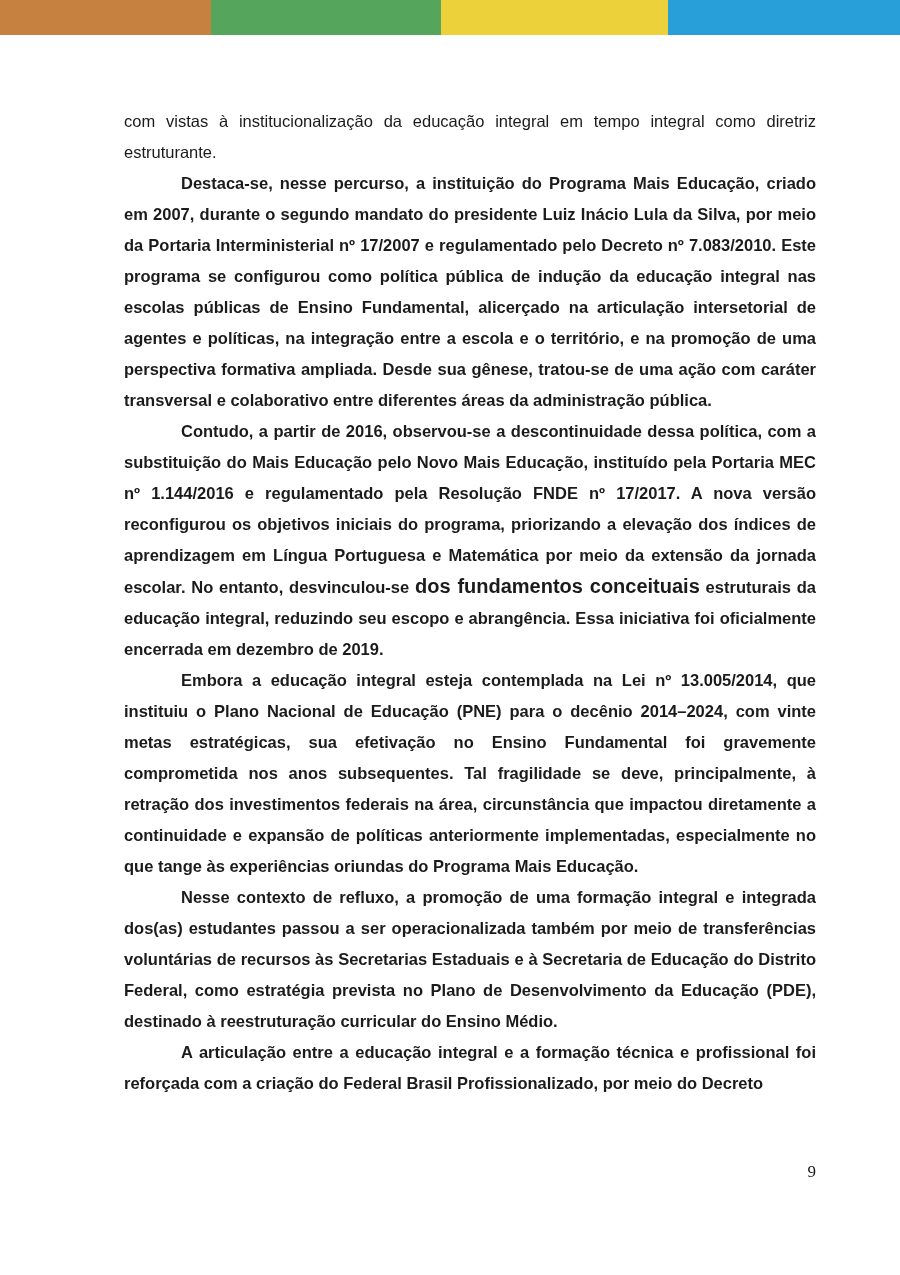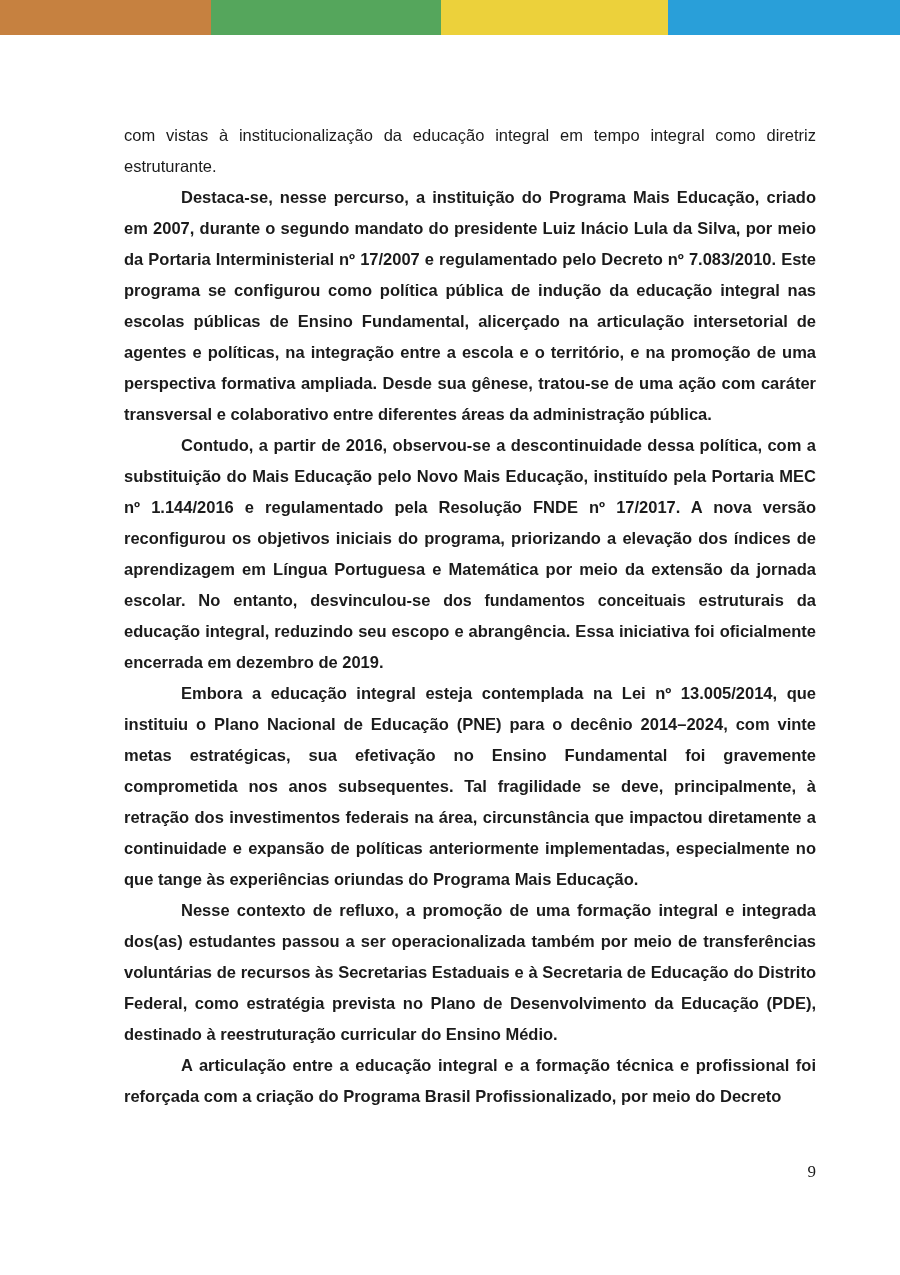--- a/index.html
+++ b/index.html
@@ -23,38 +23,38 @@
     height: 35px;
     display: flex;
   }
   .bar-seg { height: 100%; }
   .bar-seg.seg-0 { width: 211px; }
   .bar-seg.seg-1 { width: 230px; }
   .bar-seg.seg-2 { width: 227px; }
   .bar-seg.seg-3 { width: 232px; }
   .text-block {
     position: absolute;
-    top: 120px;
+    top: 106px;
     left: 124px;
     width: 692px;
     color: #1b1b1b;
     font-size: 16.5px;
     line-height: 31px;
     text-align: justify;
   }
   .para {
     margin: 0;
     padding: 0;
   }
   .para.indent {
     text-indent: 57px;
     font-weight: bold;
   }
   .small-run {
-    font-size: 16px;
+    font-size: 20px;
   }
   .page-number {
     position: absolute;
     top: 1162px;
     left: 124px;
     width: 692px;
     text-align: right;
     font-family: "Liberation Serif", "DejaVu Serif", serif;
     font-size: 17px;
     color: #1b1b1b;
@@ -71,18 +71,18 @@
     <div class="bar-seg seg-2" style="background: rgb(236, 209, 59);"></div>
     <div class="bar-seg seg-3" style="background: rgb(41, 159, 217);"></div>
   </header>
 
   <main class="text-block">
     <p class="para"><span>com vistas à institucionalização da educação integral em tempo integral como diretriz estruturante.</span></p>
     <p class="para indent"><span>Destaca-se, nesse percurso, a instituição do Programa Mais Educação, criado em 2007, durante o segundo mandato do presidente Luiz Inácio Lula da Silva, por meio da Portaria Interministerial nº 17/2007 e regulamentado pelo Decreto nº 7.083/2010. Este programa se configurou como política pública de indução da educação integral nas escolas públicas de Ensino Fundamental, alicerçado na articulação intersetorial de agentes e políticas, na integração entre a escola e o território, e na promoção de uma perspectiva formativa ampliada. Desde sua gênese, tratou-se de uma ação com caráter transversal e colaborativo entre diferentes áreas da administração pública.</span></p>
     <p class="para indent"><span>Contudo, a partir de 2016, observou-se a descontinuidade dessa política, com a substituição do Mais Educação pelo Novo Mais Educação, instituído pela Portaria MEC nº 1.144/2016 e regulamentado pela Resolução FNDE nº 17/2017. A nova versão reconfigurou os objetivos iniciais do programa, priorizando a elevação dos índices de aprendizagem em Língua Portuguesa e Matemática por meio da extensão da jornada escolar. No entanto, desvinculou-se </span><span class="small-run">dos fundamentos conceituais</span><span> estruturais da educação integral, reduzindo seu escopo e abrangência. Essa iniciativa foi oficialmente encerrada em dezembro de 2019.</span></p>
     <p class="para indent"><span>Embora a educação integral esteja contemplada na Lei nº 13.005/2014, que instituiu o Plano Nacional de Educação (PNE) para o decênio 2014–2024, com vinte metas estratégicas, sua efetivação no Ensino Fundamental foi gravemente comprometida nos anos subsequentes. Tal fragilidade se deve, principalmente, à retração dos investimentos federais na área, circunstância que impactou diretamente a continuidade e expansão de políticas anteriormente implementadas, especialmente no que tange às experiências oriundas do Programa Mais Educação.</span></p>
     <p class="para indent"><span>Nesse contexto de refluxo, a promoção de uma formação integral e integrada dos(as) estudantes passou a ser operacionalizada também por meio de transferências voluntárias de recursos às Secretarias Estaduais e à Secretaria de Educação do Distrito Federal, como estratégia prevista no Plano de Desenvolvimento da Educação (PDE), destinado à reestruturação curricular do Ensino Médio.</span></p>
-    <p class="para indent"><span>A articulação entre a educação integral e a formação técnica e profissional foi reforçada com a criação do Programa Brasil Profissionalizado, por meio do Decreto</span></p>
+    <p class="para indent"><span>A articulação entre a educação integral e a formação técnica e profissional foi reforçada com a criação do Federal Brasil Profissionalizado, por meio do Decreto</span></p>
   </main>
 
   <div class="page-number">9</div>
 
 </div>
 
 </body></html>

